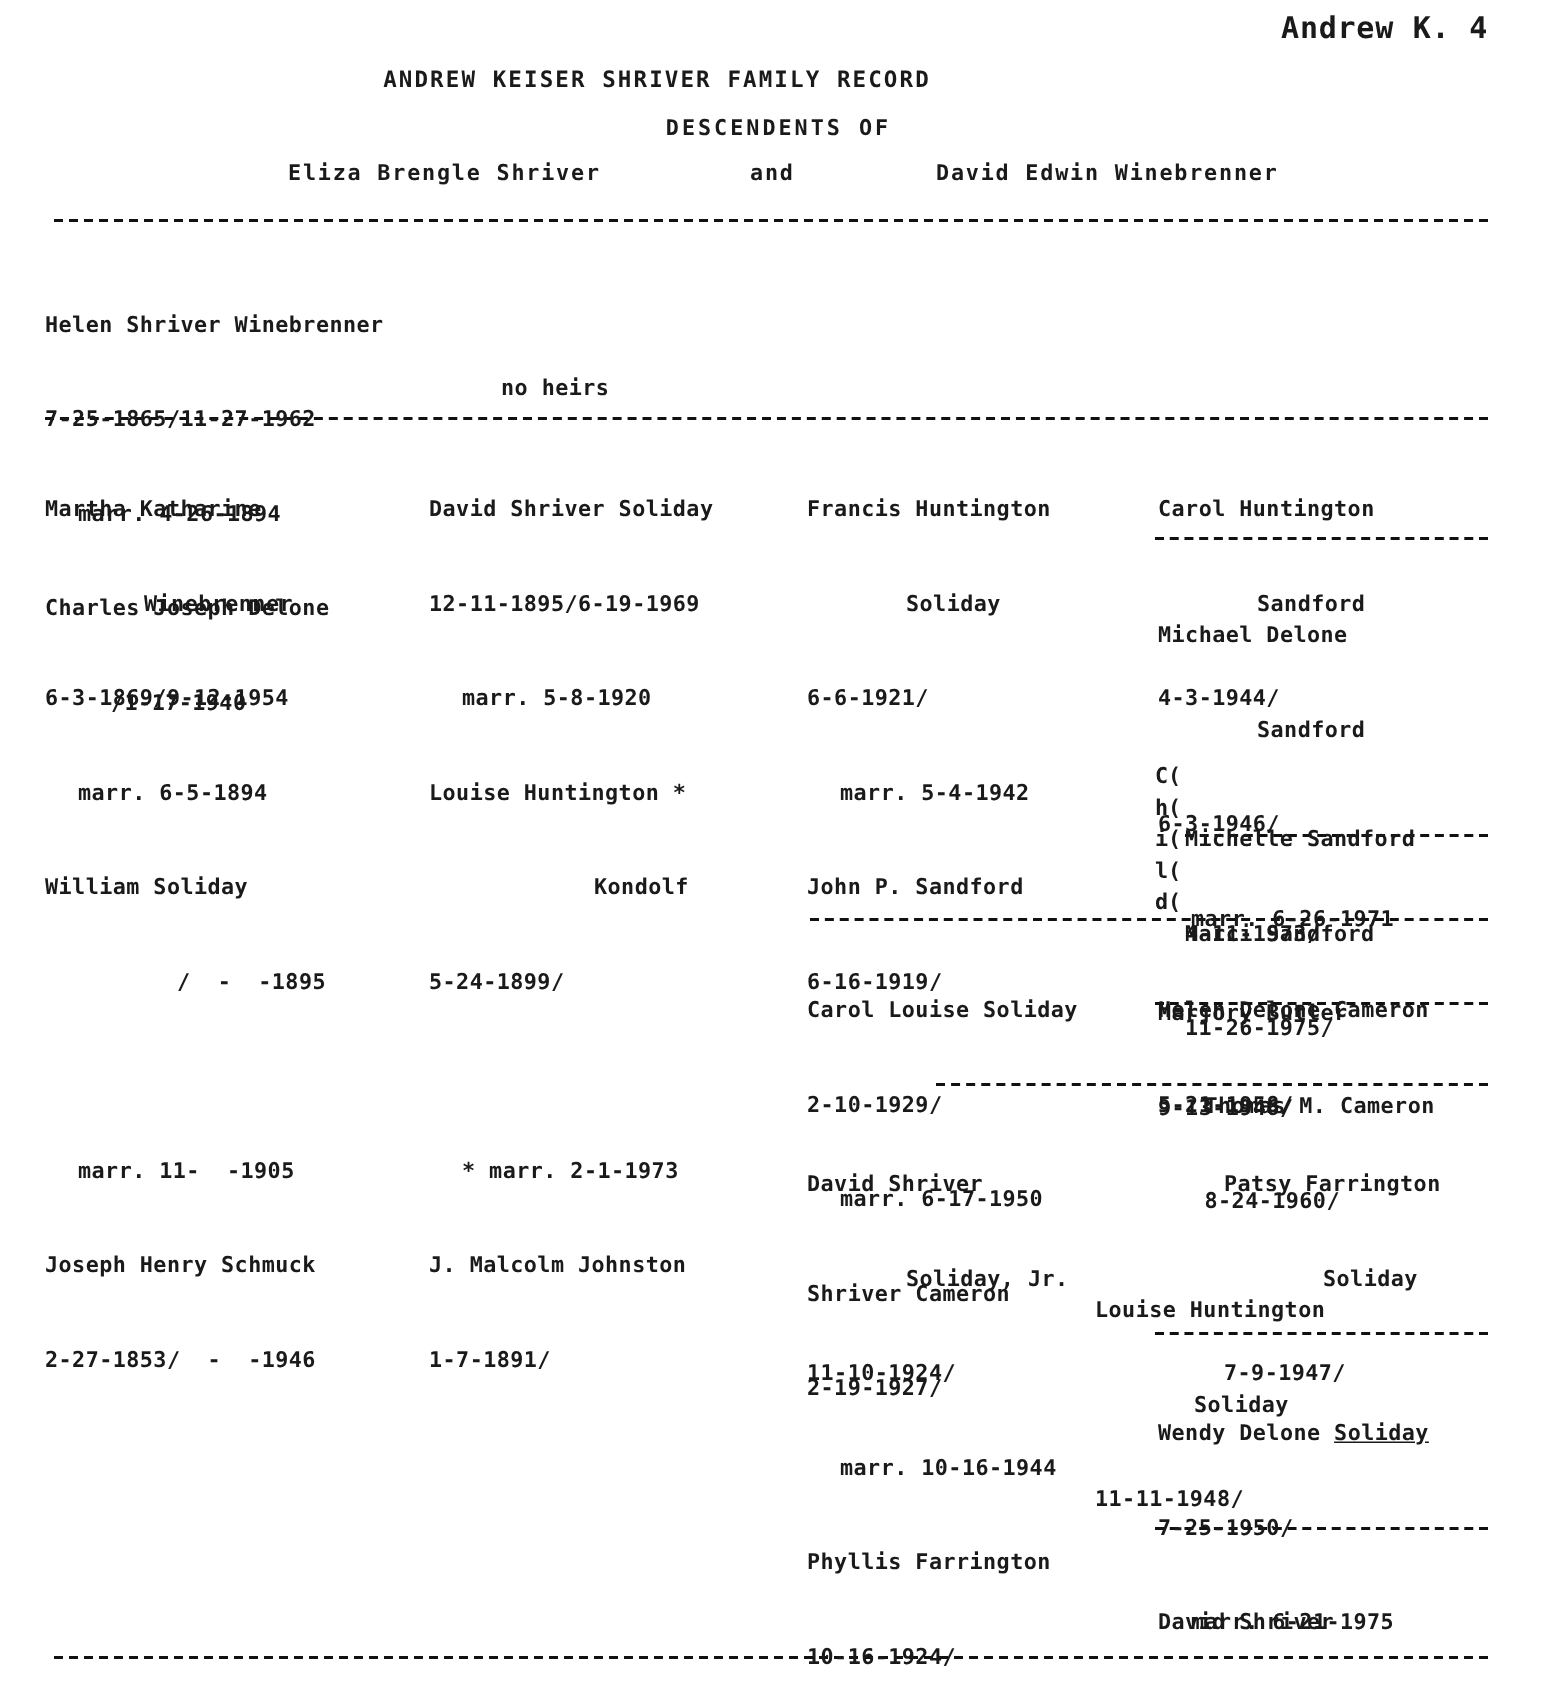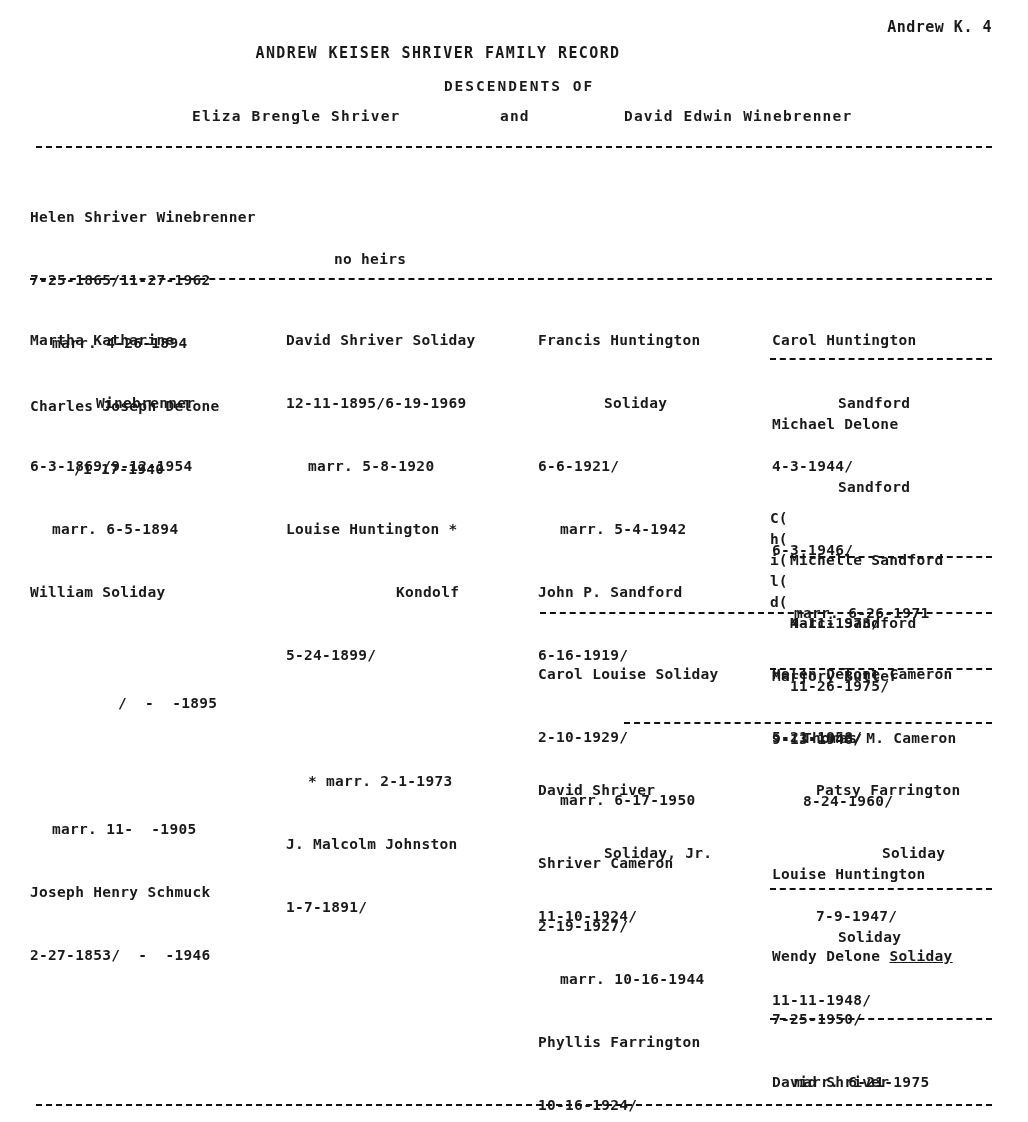--- a/index.html
+++ b/index.html
@@ -19,24 +19,23 @@
     position: relative;
     width: 1028px;
     height: 1122px;
   }
 
   
   .corner-note {
     position: absolute;
     top: 6px;
     right: 36px;
-    font-size: 15px;
+    font-size: 20px;
     font-weight: bold;
     letter-spacing: 0.5px;
-    margin-top: 12px;
   }
   .doc-title {
     position: absolute;
     top: 44px;
     left: 0;
     width: 856px;
     text-align: center;
     font-size: 15px;
     font-weight: bold;
     letter-spacing: 1.4px;
@@ -99,21 +98,21 @@
     position: absolute;
     font-size: 14.5px;
     font-weight: bold;
     line-height: 21px;
     white-space: pre;
     letter-spacing: 0.3px;
   }
   .blk .ind1 { padding-left: 22px; display: block; }
   .blk .ind2 { padding-left: 44px; display: block; }
   .blk .ind3 { padding-left: 66px; display: block; }
-  .blk .ind4 { padding-left: 88px; display: block; margin-top: 48px; }
+  .blk .ind4 { padding-left: 88px; display: block; }
   .blk .ind5 { padding-left: 110px; display: block; }
   .blk .gap { display: block; height: 21px; }
   .blk .line { display: block; }
   .und { text-decoration: underline; }
 
   .vert-word {
     position: absolute;
     font-size: 14.5px;
     font-weight: bold;
     line-height: 21px;
@@ -248,21 +247,21 @@
     <span class="line">Thomas M. Cameron</span>
     <span class="line">8-24-1960/</span>
   </div>
 
   <div class="blk" style="left:772px; top:738px;margin-left:44px;">
     <span class="line">Patsy Farrington</span>
     <span class="ind3">Soliday</span>
     <span class="line">7-9-1947/</span>
   </div>
 
-  <div class="blk" style="left:772px; top:822px;">
+  <div class="blk" style="left:730px; top:822px;">
     <span class="line">Louise Huntington</span>
     <span class="ind3">Soliday</span>
     <span class="line">11-11-1948/</span>
   </div>
 
   <div class="blk" style="left:772px; top:904px;">
     <span class="line"><span>Wendy Delone </span><span class="und">Soliday</span></span>
     <span class="line">7-25-1950/</span>
     <span class="ind1">marr. 6-21-1975</span>
     

